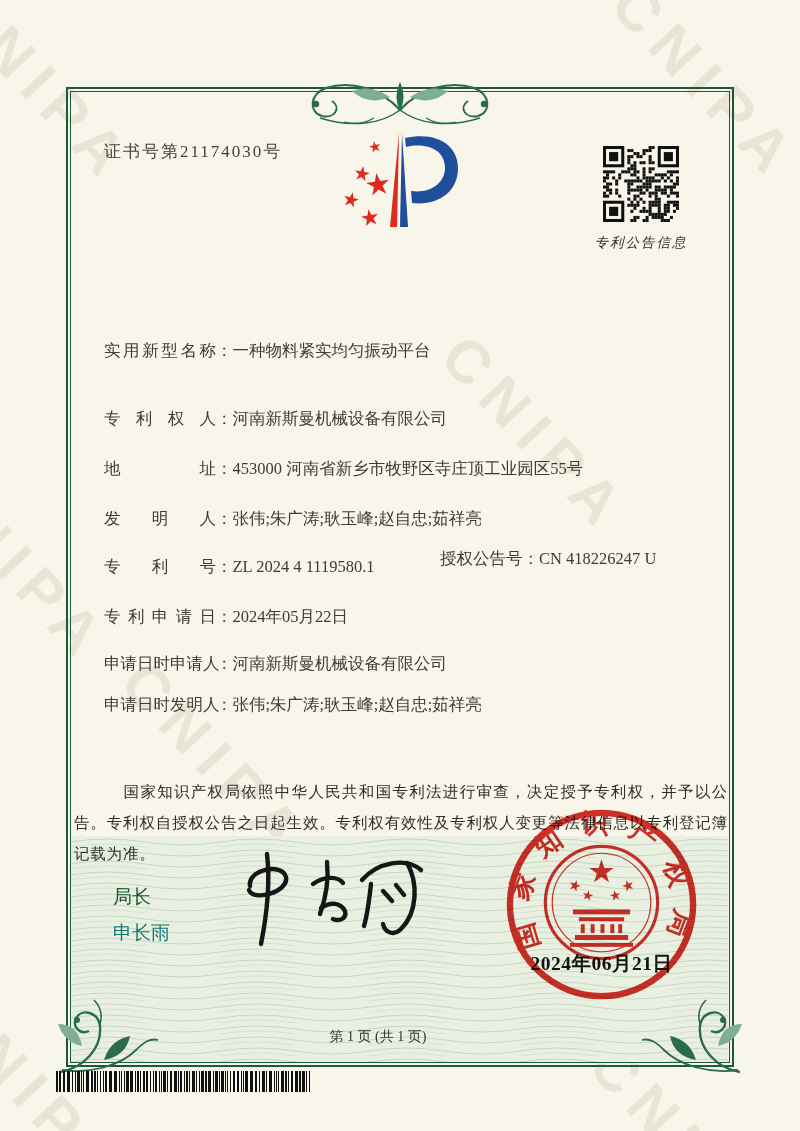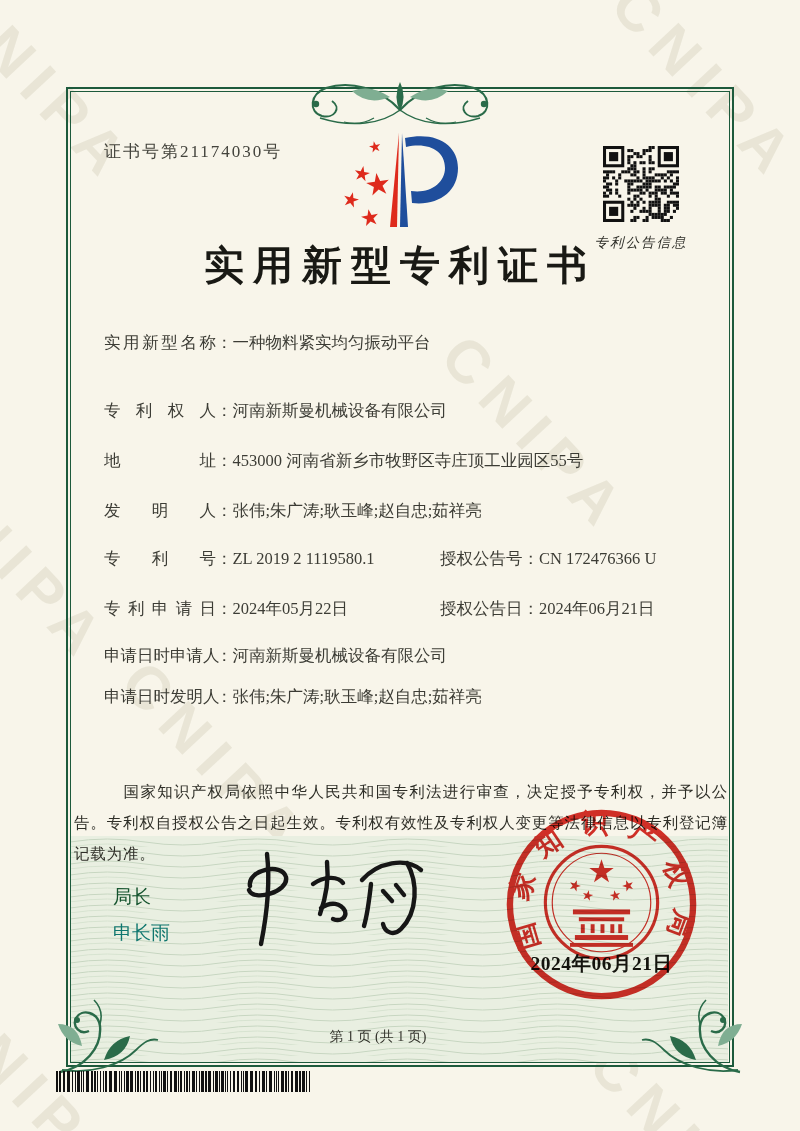--- a/index.html
+++ b/index.html
@@ -26,21 +26,21 @@
 
   .qr-wrap{position:absolute;left:603px;top:146px;width:76px;height:76px;}
   .qr-caption{position:absolute;left:580px;top:222px;width:122px;text-align:center;
       font-size:13.5px;font-style:italic;letter-spacing:2px;color:#2e2e28;margin-top:12px;}
 
   .title{position:absolute;left:0;top:238px;width:800px;text-align:center;
       font-size:40px;font-weight:bold;letter-spacing:9px;color:#191914;}
 
   .rows{position:absolute;left:104px;top:0;width:626px;font-size:16.5px;color:#3c3c35;}
   .frow{position:absolute;left:0;white-space:nowrap;}
-  .flabel{display:inline-block;width:112px;text-align:justify;text-align-last:justify;vertical-align:bottom;}
+  .flabel{display:inline-block;width:112px;text-align:justify;text-align-last:justify;vertical-align:bottom;margin-top:8px;}
   .fval{}
   .col-right{position:absolute;left:336px;top:0;white-space:nowrap;}
 
   .statement{position:absolute;left:74px;top:760px;width:654px;font-size:15.5px;line-height:31px;
       text-indent:3.2em;text-align:justify;letter-spacing:.8px;color:#2e2e27;}
 
   .sig-title{position:absolute;left:113px;top:884px;font-size:19px;font-family:"Liberation Sans",sans-serif;color:#14532d;}
   .sig-name{position:absolute;left:113px;top:920px;font-size:19px;font-family:"Liberation Sans",sans-serif;color:#0f766e;}
   .sig-hand{position:absolute;left:228px;top:848px;width:205px;height:105px;}
 
@@ -360,46 +360,42 @@
         </g>
         <g>
           <rect x="0" y="54.72" width="21.28" height="21.28" fill="#111"></rect>
           <rect x="3.04" y="57.76" width="15.2" height="15.2" fill="#f8f5ea"></rect>
           <rect x="6.08" y="60.8" width="9.120000000000001" height="9.120000000000001" fill="#111"></rect>
         </g>
       </svg>
   </div>
   <div class="qr-caption">专利公告信息</div>
 
-  <div class="title">实用新型专利证书</div>
 
   <div class="rows">
     <div class="frow" style="top:332px;">
       <span class="flabel">实用新型名称</span><span>：</span><span class="fval">一种物料紧实均匀振动平台</span>
     </div>
     <div class="frow" style="top:400px;">
       <span class="flabel">专利权人</span><span>：</span><span class="fval">河南新斯曼机械设备有限公司</span>
     </div>
     <div class="frow" style="top:450px;">
       <span class="flabel">地址</span><span>：</span><span class="fval">453000 河南省新乡市牧野区寺庄顶工业园区55号</span>
     </div>
     <div class="frow" style="top:500px;">
       <span class="flabel">发明人</span><span>：</span><span class="fval">张伟;朱广涛;耿玉峰;赵自忠;茹祥亮</span>
     </div>
     <div class="frow" style="top:548px;width:626px;">
-      <span class="flabel">专利号</span><span>：</span><span class="fval">ZL 2019 2 1119580.1</span>
+      <span class="flabel">专利号</span><span>：</span><span class="fval">ZL 2024 4 1119580.1</span>
       <span class="col-right">
-        <span>授权公告号</span><span>：</span><span class="fval">CN 172476366 U</span>
+        <span>授权公告号</span><span>：</span><span class="fval">CN 418226247 U</span>
       </span>
     </div>
     <div class="frow" style="top:598px;width:626px;">
       <span class="flabel">专利申请日</span><span>：</span><span class="fval">2024年05月22日</span>
-      <span class="col-right">
-        <span>授权公告日</span><span>：</span><span class="fval">2024年06月21日</span>
-      </span>
     </div>
     <div class="frow" style="top:645px;">
       <span class="flabel">申请日时申请人</span><span>：</span><span class="fval">河南新斯曼机械设备有限公司</span>
     </div>
     <div class="frow" style="top:686px;">
       <span class="flabel">申请日时发明人</span><span>：</span><span class="fval">张伟;朱广涛;耿玉峰;赵自忠;茹祥亮</span>
     </div>
   </div>
 
   <p class="statement">国家知识产权局依照中华人民共和国专利法进行审查，决定授予专利权，并予以公告。专利权自授权公告之日起生效。专利权有效性及专利权人变更等法律信息以专利登记簿记载为准。</p>

